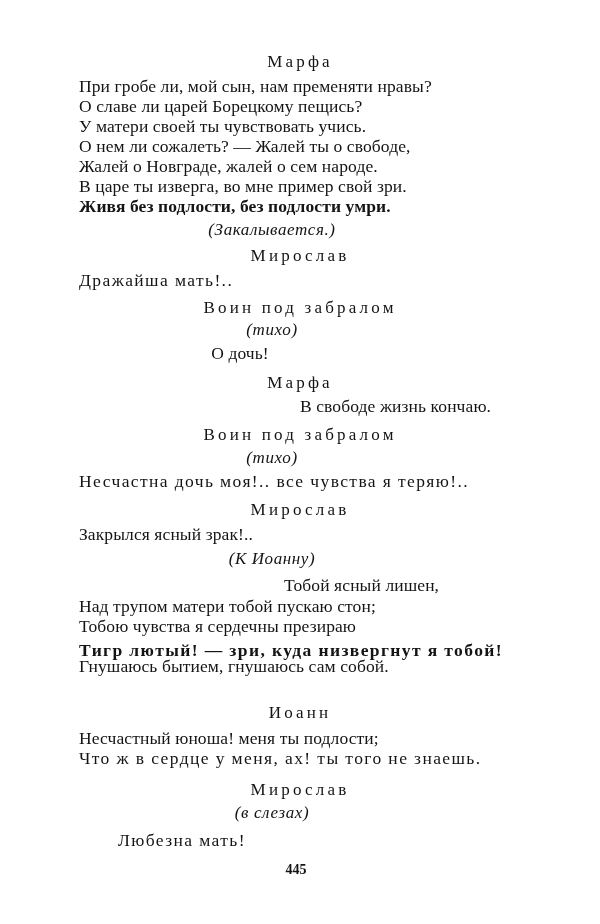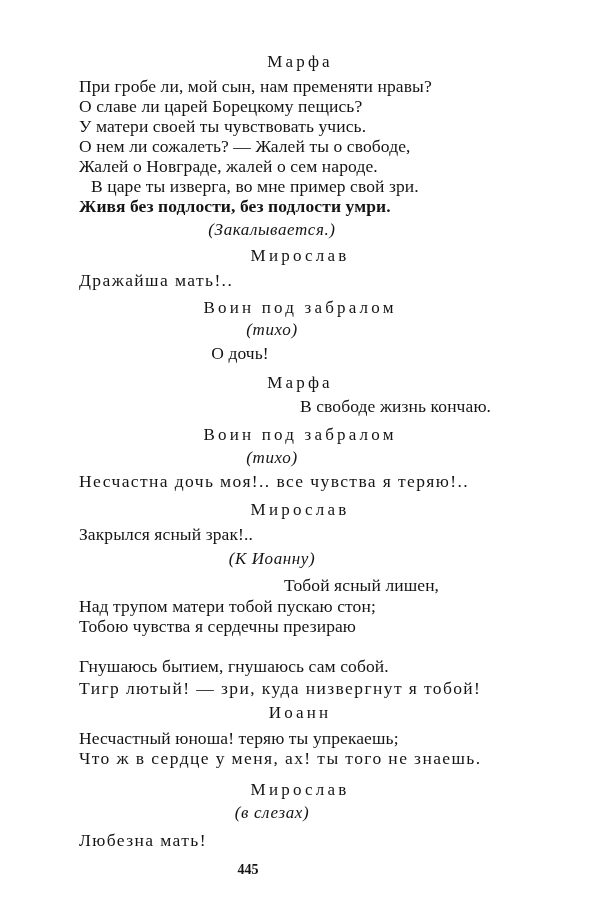--- a/index.html
+++ b/index.html
@@ -48,34 +48,35 @@
       letter-spacing: 0.6px;
     }
     .spaced { letter-spacing: 1.4px; }
     .pagenum {
       position: absolute;
       left: 0; width: 496px;
       text-align: center;
       font-size: 14px;
       font-weight: bold;
       line-height: 18px;
+      padding-left: 48px;
     }
   </style>
 </head>
 <body>
 
 <div class="page">
 
   <div class="speaker" style="top:52px;">Марфа</div>
   <div class="ln left" style="top:76px;">При гробе ли, мой сын, нам пременяти нравы?</div>
   <div class="ln left" style="top:96px;">О славе ли царей Борецкому пещись?</div>
   <div class="ln left" style="top:116px;">У матери своей ты чувствовать учись.</div>
   <div class="ln left" style="top:136px;">О нем ли сожалеть? — Жалей ты о свободе,</div>
   <div class="ln left" style="top:156px;">Жалей о Новграде, жалей о сем народе.</div>
-  <div class="ln left" style="top:176px;margin-left:12px;">В царе ты изверга, во мне пример свой зри.</div>
+  <div class="ln left" style="top:176px;">В царе ты изверга, во мне пример свой зри.</div>
   <div class="ln left" style="top:196px;font-weight:bold;">Живя без подлости, без подлости умри.</div>
   <div class="dir" style="top:220px;">(Закалывается.)</div>
 
   <div class="speaker" style="top:246px;">Мирослав</div>
   <div class="ln left spaced" style="top:270px;">Дражайша мать!..</div>
 
   <div class="speaker" style="top:298px;">Воин под забралом</div>
   <div class="dir" style="top:320px;">(тихо)</div>
   <div class="ln" style="top:343px; left:0; width:480px; text-align:center;">О дочь!</div>
 
@@ -86,24 +87,24 @@
   <div class="dir" style="top:448px;">(тихо)</div>
   <div class="ln left spaced" style="top:471px;">Несчастна дочь моя!.. все чувства я теряю!..</div>
 
   <div class="speaker" style="top:500px;">Мирослав</div>
   <div class="ln left" style="top:524px;">Закрылся ясный зрак!..</div>
   <div class="dir" style="top:549px;">(К Иоанну)</div>
   <div class="ln" style="top:575px; left:284px;">Тобой ясный лишен,</div>
   <div class="ln left" style="top:596px;">Над трупом матери тобой пускаю стон;</div>
   <div class="ln left" style="top:616px;">Тобою чувства я сердечны презираю</div>
   <div class="ln left" style="top:656px;">Гнушаюсь бытием, гнушаюсь сам собой.</div>
-  <div class="ln left spaced" style="top:678px;">Тигр лютый! — зри, куда низвергнут я тобой!</div>
+  <div class="ln left spaced" style="top:640px;font-weight:bold;">Тигр лютый! — зри, куда низвергнут я тобой!</div>
 
   <div class="speaker" style="top:703px;">Иоанн</div>
-  <div class="ln left" style="top:728px;">Несчастный юноша! теряю ты упрекаешь;</div>
+  <div class="ln left" style="top:728px;">Несчастный юноша! меня ты подлости;</div>
   <div class="ln left spaced" style="top:748px;">Что ж в сердце у меня, ах! ты того не знаешь.</div>
 
   <div class="speaker" style="top:780px;">Мирослав</div>
   <div class="dir" style="top:803px;">(в слезах)</div>
-  <div class="ln left spaced" style="top:830px;">Любезна мать!</div>
+  <div class="ln left spaced" style="top:830px;margin-left:39px;">Любезна мать!</div>
 
   <div class="pagenum" style="top:861px;">445</div>
 </div>
 
 </body></html>

